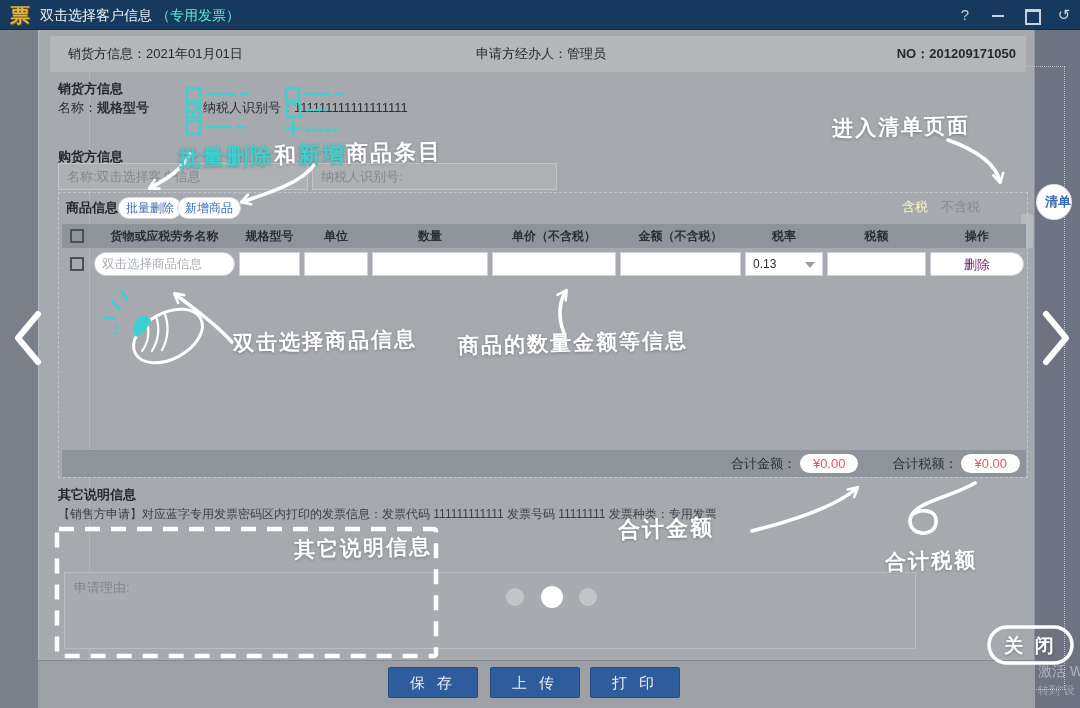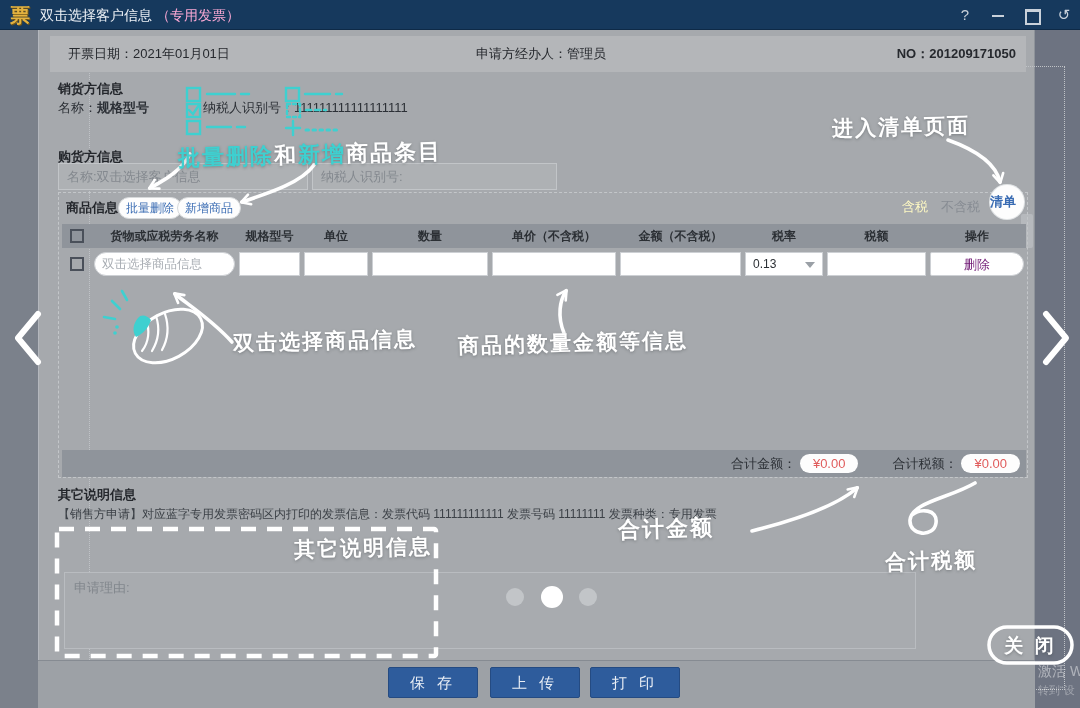--- a/index.html
+++ b/index.html
@@ -3,21 +3,21 @@
 <meta charset="utf-8">
 <style>
   html,body{margin:0;padding:0;background:#444;}
   *{box-sizing:border-box;font-family:"Liberation Sans","DejaVu Sans",sans-serif;}
   #screen{position:relative;width:1080px;height:708px;overflow:hidden;background:#7d828d;margin:0 auto;}
 
   
   #titlebar{position:absolute;left:0;top:0;width:1080px;height:30px;background:#16395d;border-bottom:1px solid #0e2a47;}
   #logo{position:absolute;left:7px;top:2px;width:26px;height:26px;font-size:20px;font-weight:bold;color:#e3b23f;text-shadow:1px 1px 0 #6e5418;line-height:26px;text-align:center;}
   #title{position:absolute;left:40px;top:0;height:30px;line-height:30px;font-size:14px;color:#eef2f7;}
-  #subtitle{color:#f9a8d4;}
+  #subtitle{color:#5eead4;}
   #tb-controls{position:absolute;right:6px;top:0;height:30px;display:flex;align-items:center;gap:13px;}
   .tb-icon{color:#c9d1da;font-size:15px;width:20px;height:20px;text-align:center;line-height:20px;cursor:pointer;}
   #min-icon{position:relative;}
   #min-icon::after{content:"";position:absolute;left:4px;top:10px;width:12px;border-top:2px solid #c9d1da;}
   #max-icon{position:relative;}
   #max-icon::after{content:"";position:absolute;left:4px;top:4px;width:12px;height:11px;border:2px solid #c9d1da;border-top-width:3px;}
 
   
   #left-strip{position:absolute;left:0;top:30px;width:38px;height:678px;background:#7b818b;}
   #right-strip{position:absolute;left:1035px;top:30px;width:45px;height:678px;background:#6d7381;}
@@ -54,21 +54,21 @@
 
   
   #goods-box{position:absolute;left:58px;top:192px;width:970px;height:286px;border:1px dashed #c3c6c9;}
   #goods-title{left:66px;top:199px;}
   .pill-btn{position:absolute;top:197px;height:22px;line-height:20px;padding:0 7px;background:#fdfdfd;border:1px solid #d6d9db;border-radius:11px;color:#3a6cb3;font-size:12px;cursor:pointer;}
   #btn-batch-del{left:118px;}
   #btn-add-new{left:177px;}
   .tax-toggle{position:absolute;top:198px;font-size:13px;cursor:pointer;}
   #tgl-incl{left:902px;color:#fef9c3;font-weight:normal;}
   #tgl-excl{left:941px;color:#878c93;}
-  #btn-list{position:absolute;left:990px;top:185px;width:34px;height:34px;border-radius:50%;background:#fdfdfd;color:#3a6cb3;font-size:13px;font-weight:bold;text-align:left;line-height:34px;cursor:pointer;box-shadow:0 0 0 1px #e0e3e5;}
+  #btn-list{position:absolute;left:1037px;top:185px;width:34px;height:34px;border-radius:50%;background:#fdfdfd;color:#3a6cb3;font-size:13px;font-weight:bold;text-align:right;line-height:34px;cursor:pointer;box-shadow:0 0 0 1px #e0e3e5;}
 
   
   #thead{position:absolute;left:62px;top:224px;width:964px;height:24px;background:#8f949b;display:flex;align-items:center;}
   .th{font-size:12px;font-weight:bold;color:#2b2f34;text-align:center;}
   #trow{position:absolute;left:62px;top:250px;width:964px;height:28px;display:flex;align-items:center;}
   .c0{width:30px;display:flex;justify-content:center;}
   .c1{width:145px;}.c2{width:65px;}.c3{width:68px;}.c4{width:120px;}
   .c5{width:128px;}.c6{width:125px;}.c7{width:82px;}.c8{width:103px;}.c9{width:98px;}
   .cb{width:14px;height:14px;border:2px solid #4a505a;background:transparent;cursor:pointer;}
   .cell{padding:0 2px;}
@@ -154,21 +154,21 @@
         <path d="M6 6 L26 30 L6 54" stroke="#fff" stroke-width="6" fill="none" stroke-linecap="round" stroke-linejoin="round"></path>
       </svg>
   </div>
 
   <div id="panel">
     <div id="content-border"></div>
   </div>
   <div id="scroll-thumb"></div>
 
   <div id="info-bar">
-    <div class="info-field" id="f-date"><span>开票日期：</span><span>2021年01月01日</span></div>
+    <div class="info-field" id="f-date"><span>销货方信息：</span><span>2021年01月01日</span></div>
     <div class="info-field" id="f-operator"><span>申请方经办人：</span><span>管理员</span></div>
     <div class="info-field" id="f-no"><span>NO：</span><span>201209171050</span></div>
   </div>
 
   <div class="section-title" id="seller-title">销货方信息</div>
   <div id="seller-name-wrap" class="plain"><span>名称：</span><span class="val">规格型号</span></div>
   <div id="seller-tax-wrap" class="plain"><span>纳税人识别号：</span><span>111111111111111111</span></div>
 
   <div class="section-title" id="buyer-title">购货方信息</div>
   <input class="ghost-input" id="buyer-name" placeholder="名称:双击选择客户信息" style="">

